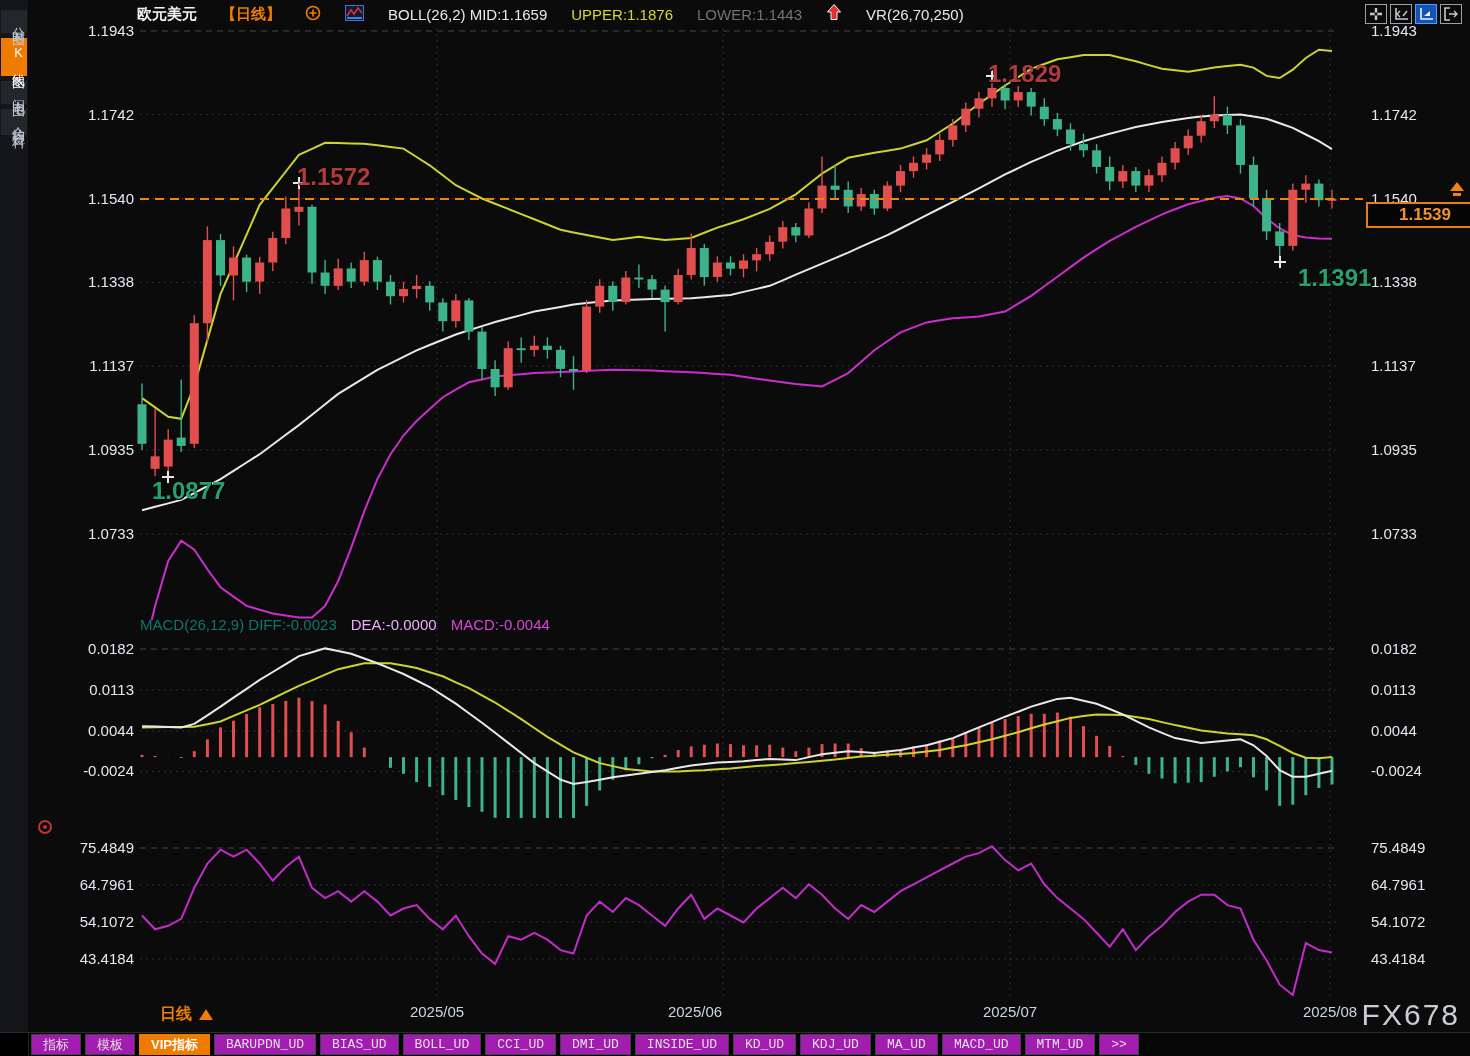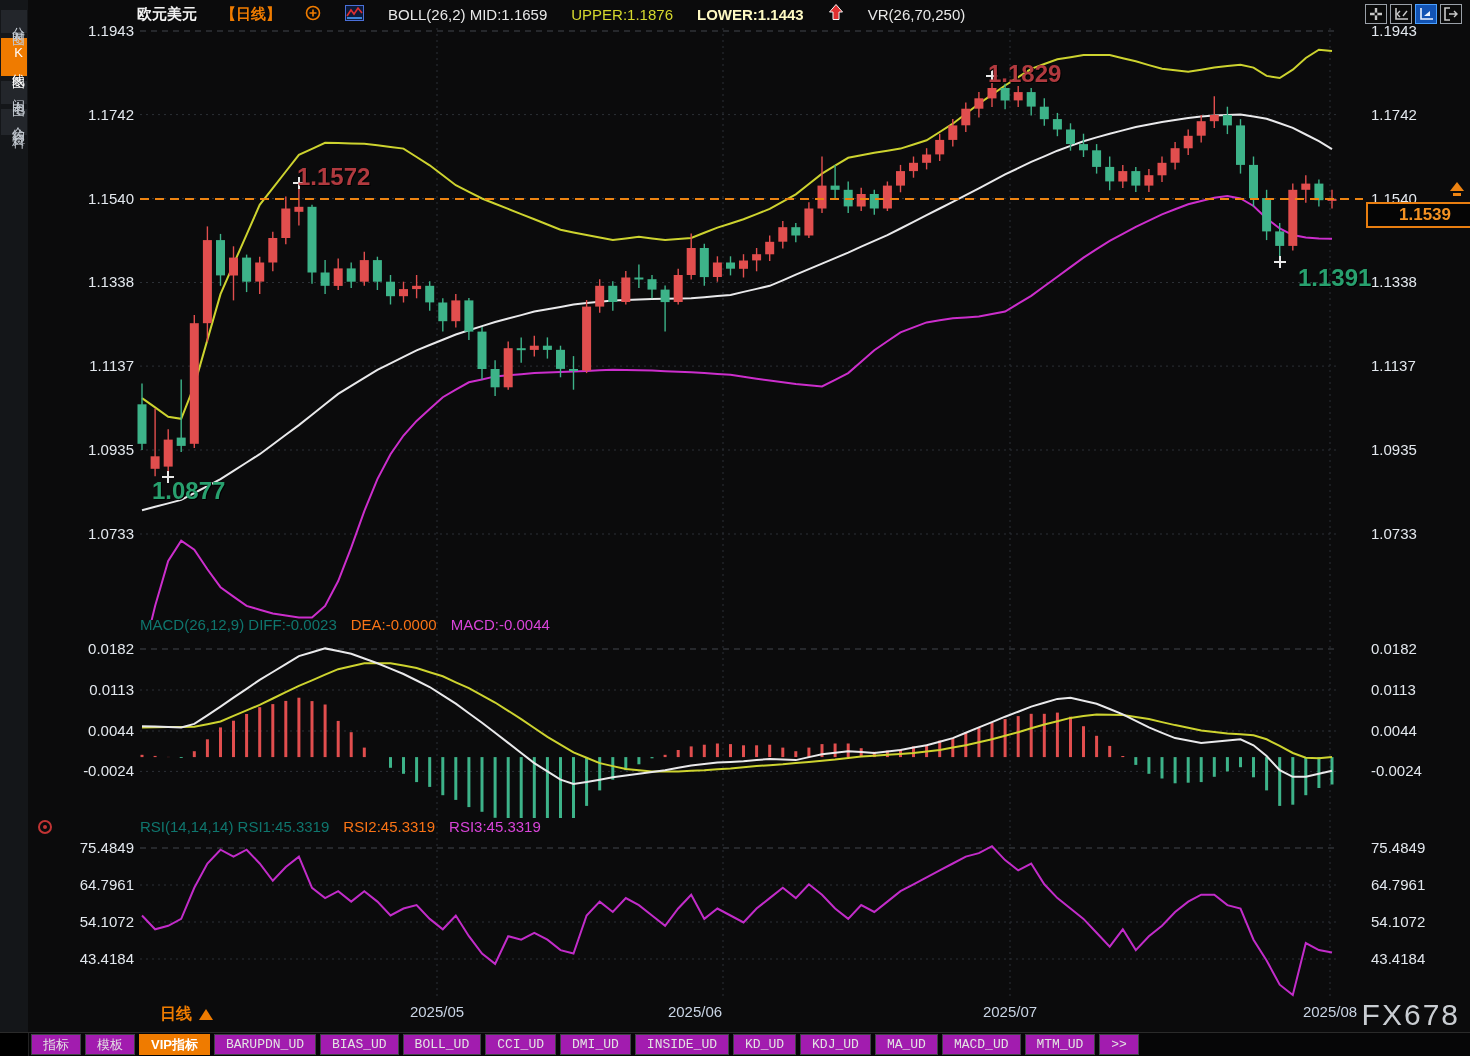--- a/index.html
+++ b/index.html
@@ -14,32 +14,32 @@
   .side-tab.active{background:#ef7b00;color:#fff;}
   .rsi-dot-icon{position:absolute;left:38px;top:820px;width:14px;height:14px;border:2px solid #c23434;border-radius:50%;z-index:6;}
   .rsi-dot-icon::after{content:"";position:absolute;left:3px;top:3px;width:4px;height:4px;background:#c23434;border-radius:50%;}
 
   
   .hdr{position:absolute;left:137px;top:0;height:28px;display:flex;align-items:center;gap:24px;z-index:7;font-size:15px;white-space:nowrap;}
   .hdr .sym{color:#f2f2f2;font-weight:bold;}
   .hdr .period{color:#f07c00;font-weight:bold;}
   .hdr .white{color:#e8e8e8;}
   .hdr .yellow{color:#d6d92e;}
-  .hdr .magenta{color:#fef9c3;font-weight:bold;}
+  .hdr .magenta{color:#737373;}
   .hdr-icons{position:absolute;right:8px;top:4px;display:flex;gap:3px;z-index:7;}
   .hbtn{width:22px;height:20px;border:1px solid #9aa0a8;background:#0a0a0a;display:flex;align-items:center;justify-content:center;cursor:pointer;}
   .hbtn.blue{background:#1253b4;border-color:#4aa0ff;}
 
   svg.chart{position:absolute;left:0;top:0;z-index:1;}
 
   .axis-label{position:absolute;font-size:15px;color:#e3e8ee;z-index:4;line-height:20px;}
   .date-label{position:absolute;font-size:15px;color:#c9d4e4;z-index:4;text-align:center;}
 
   .pane-head{position:absolute;z-index:6;font-size:15px;white-space:nowrap;display:flex;gap:14px;}
-  .pane-head .white{color:#0f766e;} .pane-head .yellow{color:#f97316;} .pane-head .magenta{color:#d944d9;}
+  .pane-head .white{color:#0f766e;} .pane-head .yellow{color:#f0abfc;} .pane-head .magenta{color:#d944d9;}
 
   .anno{position:absolute;z-index:6;font-size:24px;font-weight:bold;text-shadow:1px 1px 0 #000;}
   .anno.red{color:#b13a3f;} .anno.green{color:#28a06e;}
 
   .price-tag{position:absolute;left:1366px;top:202px;width:118px;height:26px;border:2px solid #e87e10;
     background:#050505;color:#f59222;font-size:17px;font-weight:bold;text-align:center;line-height:22px;z-index:6;}
 
   .period-row{position:absolute;left:160px;top:1004px;z-index:6;display:flex;align-items:center;gap:7px;}
   .period-row .txt{color:#ef7c00;font-size:16px;font-weight:bold;}
   .tri-up{width:0;height:0;border-left:7px solid transparent;border-right:7px solid transparent;border-bottom:11px solid #ef7c00;}
@@ -481,25 +481,20 @@
           <path d="M6 7h8M11 4l3 3-3 3" stroke="#c8c8c8" stroke-width="1.4" fill="none"></path>
         </svg>
     </span>
   </div>
 
   <div class="pane-head" style="left:140px;top:616px;">
     <span class="white">MACD(26,12,9) DIFF:-0.0023</span>
     <span class="yellow">DEA:-0.0000</span>
     <span class="magenta">MACD:-0.0044</span>
   </div>
-  <div class="pane-head" style="left:140px;top:818px;">
-    <span class="white">RSI(14,14,14) RSI1:45.3319</span>
-    <span class="yellow">RSI2:45.3319</span>
-    <span class="magenta">RSI3:45.3319</span>
-  </div>
 
   <div class="anno red" style="left: 297px; top: 163px;">1.1572</div>
   <div class="anno red" style="left: 988px; top: 60px;">1.1829</div>
   <div class="anno green" style="left: 152px; top: 477px;">1.0877</div>
   <div class="anno green" style="left: 1298px; top: 264px;">1.1391</div>
 
   <div class="price-tag">1.1539</div>
   <span style="position:absolute;left:1448px;top:181px;z-index:6;">
     <svg width="18" height="20" viewBox="0 0 18 20">
         <path d="M9 1l7 9H2Z" fill="#ee8412"></path>

